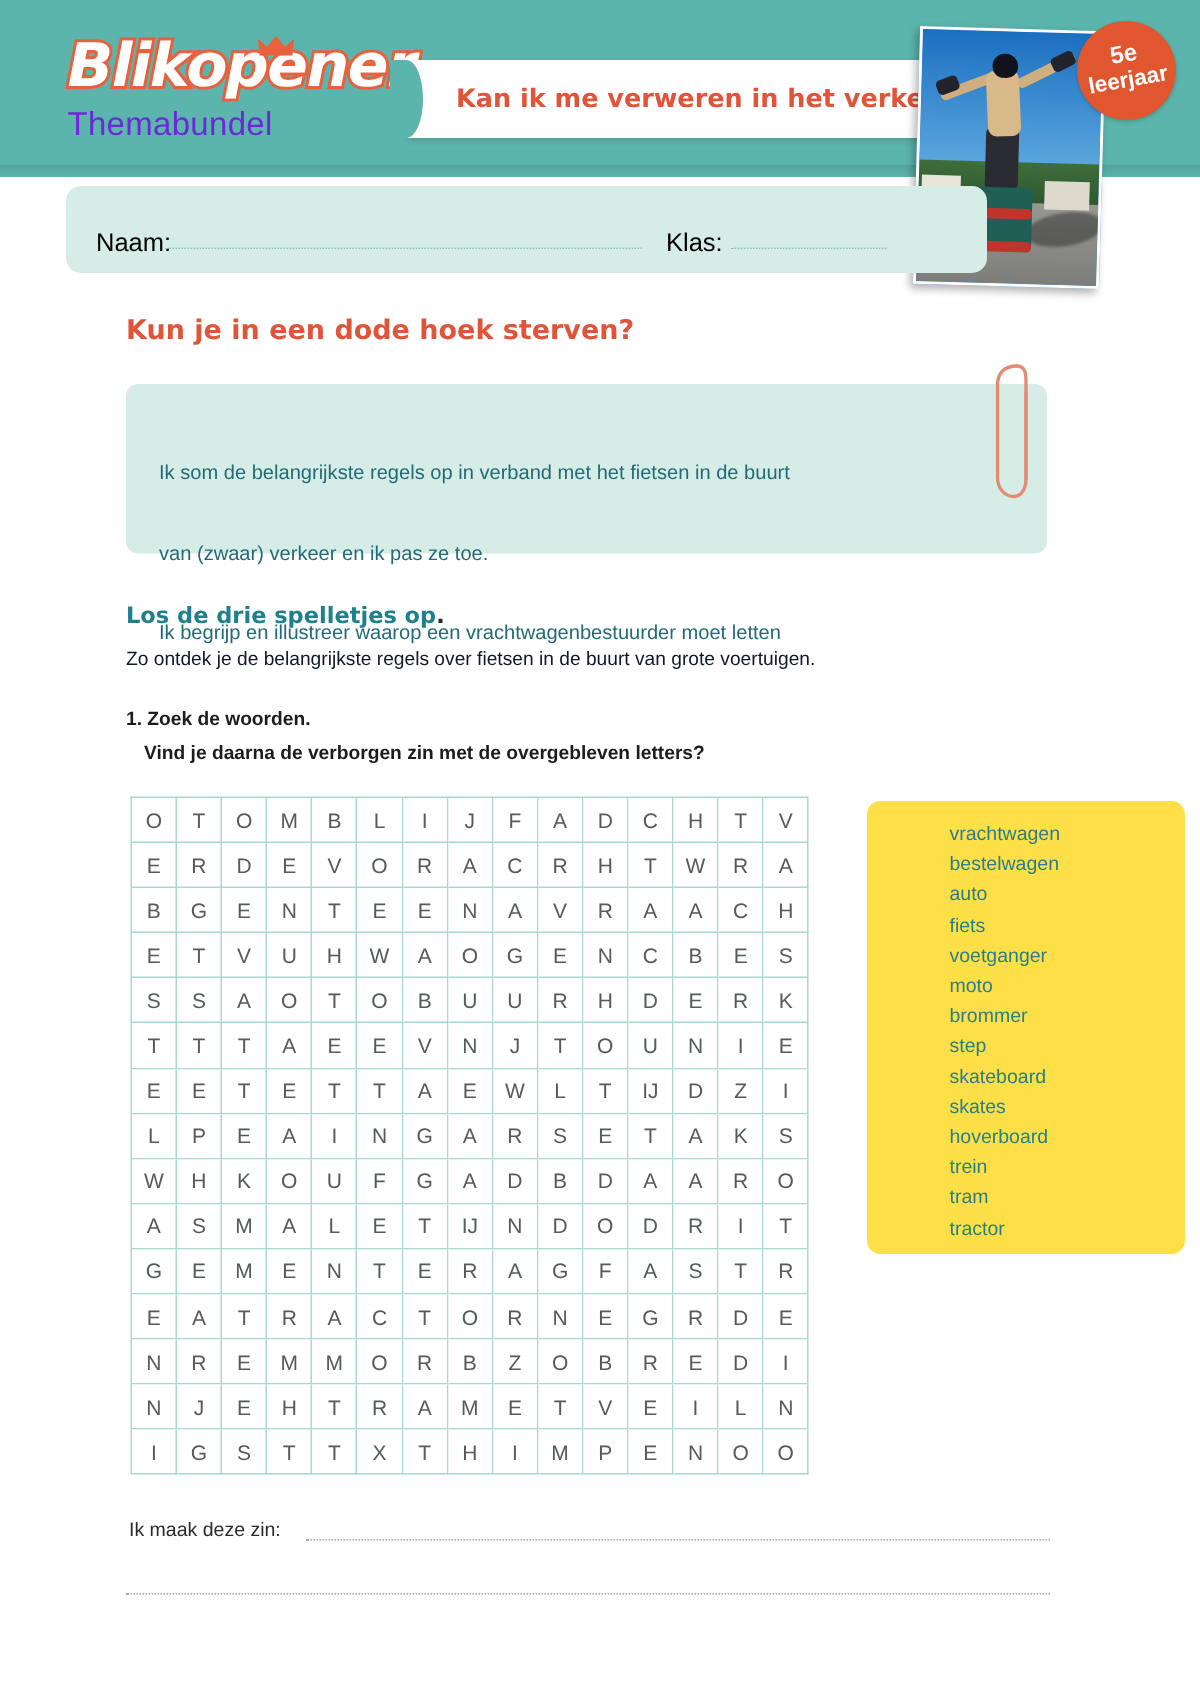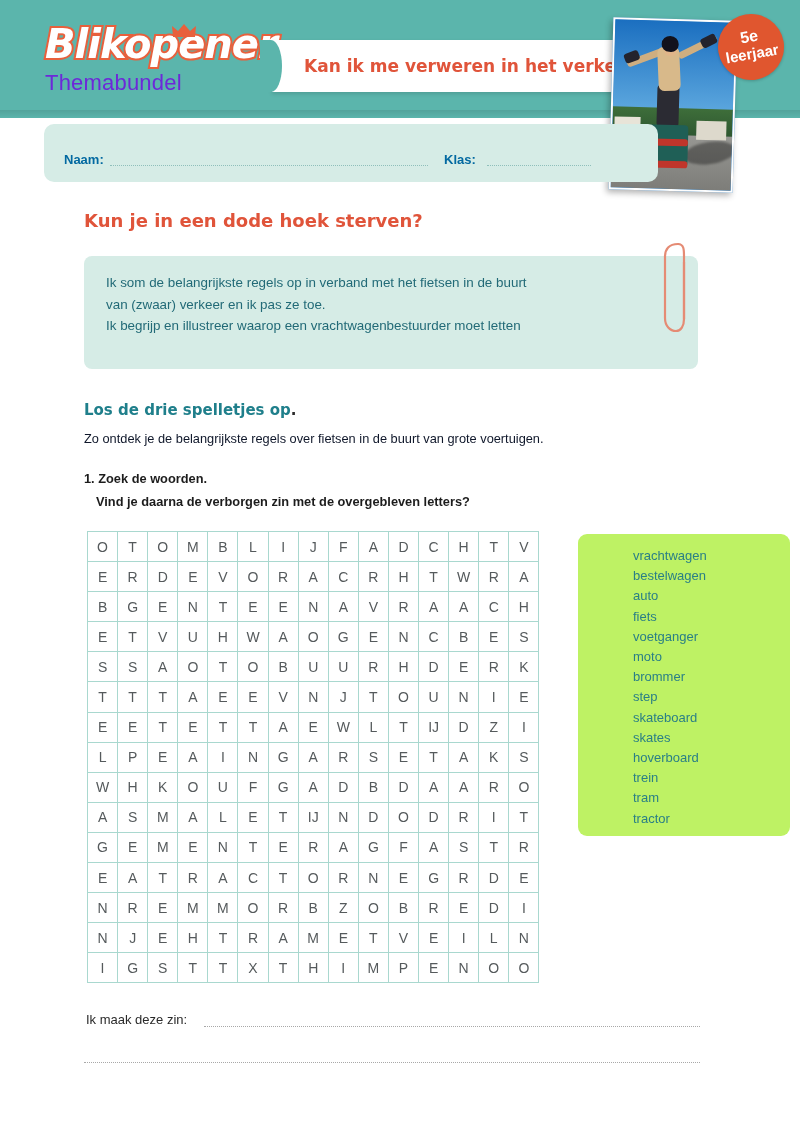--- a/index.html
+++ b/index.html
@@ -158,23 +158,22 @@
   
   .namebox {
     position: absolute;
     left: 44px; top: 124px;
     width: 614px; height: 58px;
     background: #d6ece6;
     border-radius: 10px;
   }
   .nb-label {
     position: absolute;
-    font-size: 13px;
-    color: #0369a1;
-    font-weight: bold;
+    font-size: 17px;
+    color: #000000;
   }
   .nb-naam { left: 20px; top: 28px; }
   .nb-klas { left: 400px; top: 28px; }
   .nb-line {
     position: absolute;
     height: 0; top: 41px;
     border-bottom: 1px dotted #8fbfbb;
   }
   .nb-line-naam { left: 66px; width: 318px; }
   .nb-line-klas { left: 443px; width: 104px; }
@@ -194,20 +193,21 @@
     left: 84px; top: 256px;
     width: 614px; height: 113px;
     background: #d6ece6;
     border-radius: 8px;
     padding: 16px 26px 0 22px;
   }
   .greenbox p {
     font-size: 13.4px;
     line-height: 21.5px;
     color: #226a77;
+    margin-top: 32px;
   }
   .paperclip {
     position: absolute;
     left: 660px; top: 240px;
     width: 26px; height: 96px;
   }
 
   .h2 {
     position: absolute;
     left: 84px; top: 401px;
@@ -258,21 +258,21 @@
     color: #555a5c;
     background: #ffffff;
     letter-spacing: 0;
   }
 
   
   .wordbox {
     position: absolute;
     left: 578px; top: 534px;
     width: 212px; height: 302px;
-    background: #bef264;
+    background: #fde047;
     border-radius: 9px;
   }
   .wordlist {
     position: absolute;
     left: 55px; top: 12px;
   }
   .wordlist li {
     list-style: none;
     font-size: 13px;
     line-height: 20.2px;

